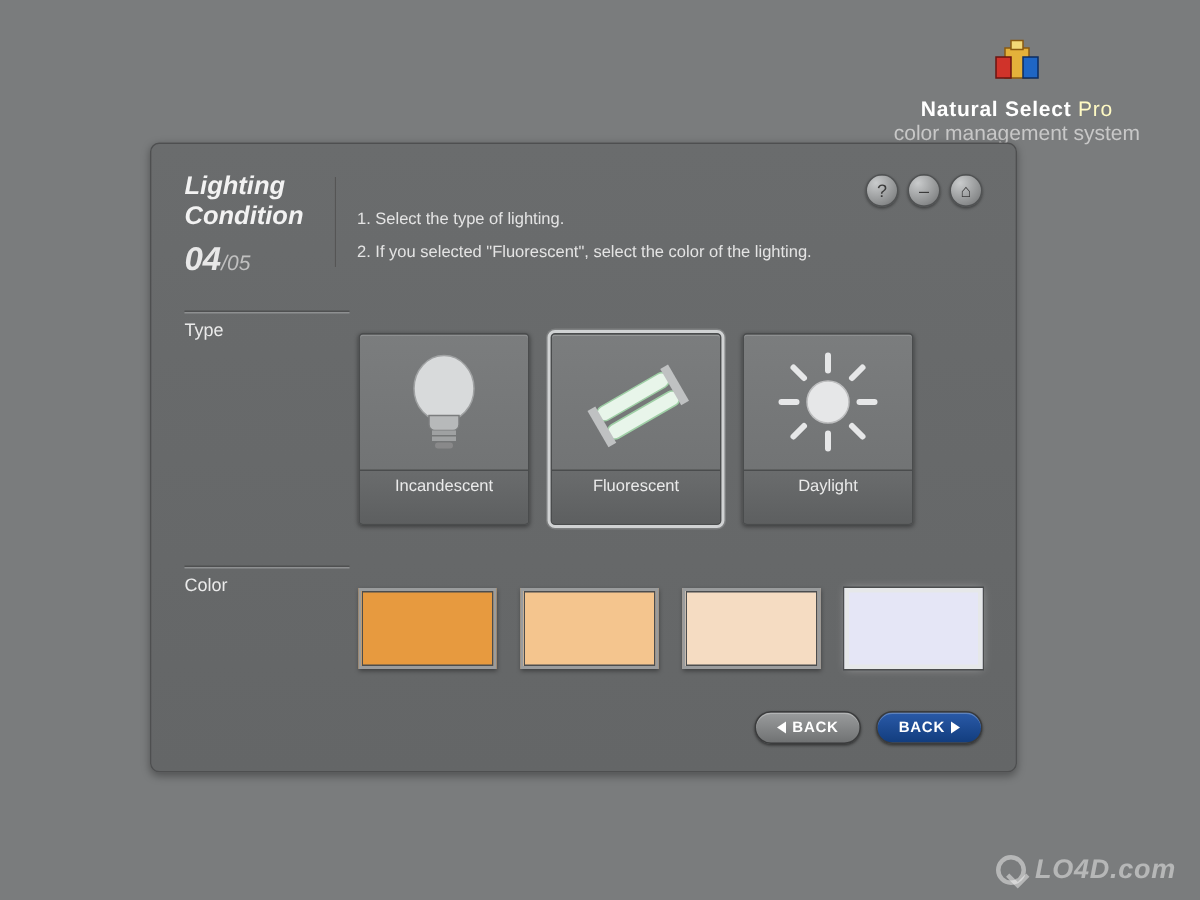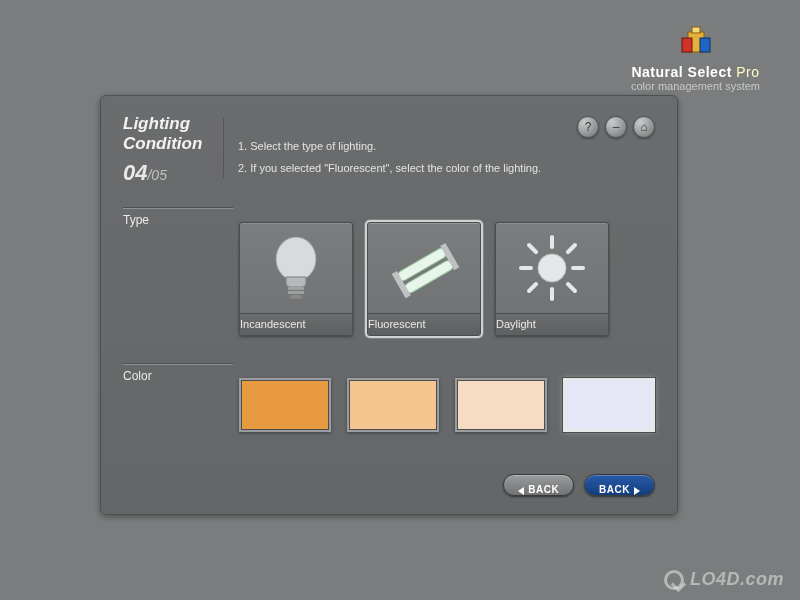--- a/index.html
+++ b/index.html
@@ -10,21 +10,21 @@
     position: relative;
     overflow: hidden;
   }
   .brand {
     position: absolute; top: 24px; right: 40px;
     text-align: center; color: #fff;
   }
   .brand-logo { width: 40px; height: 36px; margin: 0 auto 4px; }
   .brand-name { font-size: 14px; font-weight: bold; letter-spacing: .5px; }
   .brand-name .pro { font-weight: normal; color: #fef9c3; }
-  .brand-sub { font-size: 11px; color: #c8c8c8; margin-top: 0; }
+  .brand-sub { font-size: 14px; color: #c8c8c8; margin-top: 0; }
 
   .panel {
     position: absolute; left: 100px; top: 95px;
     width: 578px; height: 420px;
     background: linear-gradient(#6a6c6d,#646667);
     border: 1px solid #4e4f50;
     border-radius: 6px;
     box-shadow: 0 2px 6px rgba(0,0,0,.35);
     padding: 18px 22px 16px 22px;
   }
@@ -82,44 +82,44 @@
   .type-tile.selected {
     outline: 2px solid #d0d2d3;
     box-shadow: 0 0 0 3px rgba(255,255,255,.15), inset 0 1px 0 rgba(255,255,255,.2);
   }
   .tile-img {
     height: 90px; display:flex; align-items:center; justify-content:center;
   }
   .tile-label {
     border-top: 1px solid #4a4c4d;
     background: linear-gradient(#6a6c6d,#5d5f60);
-    text-align: left;
+    text-align: center;
     font-size: 11px; color: #eaeaea;
-    padding: 4px 0 5px;
+    padding: 4px 0 19px;
   }
 
   .colors { display: flex; gap: 16px; }
   .swatch {
     width: 92px; height: 54px;
     border: 2px solid #9a9c9d;
     box-shadow: inset 0 0 0 1px #4b4d4e, 0 1px 3px rgba(0,0,0,.4);
     cursor: pointer;
   }
   .swatch.selected {
     border: 3px solid #e6e8e9;
     box-shadow: 0 0 0 1px #4b4d4e, 0 0 6px rgba(255,255,255,.35);
   }
 
   .navrow { position: absolute; right: 22px; bottom: 18px; display: flex; gap: 10px; }
   .pillbtn {
     height: 22px; border-radius: 11px;
     padding: 0 14px;
     font-size: 10px; font-weight: bold; letter-spacing: .5px;
     color: #fff;
-    display: flex; align-items: flex-end; gap: 4px;
+    display: flex; align-items: center; gap: 4px;
     cursor: pointer;
     border: 1px solid #3a3b3c;
     box-shadow: inset 0 1px 0 rgba(255,255,255,.25), 0 1px 2px rgba(0,0,0,.5);
   }
   .pillbtn.back { background: linear-gradient(#9a9c9d,#707273); }
   .pillbtn.next { background: linear-gradient(#2a5aa8,#123d7e); }
   .tri { width:0;height:0; border-top:4px solid transparent; border-bottom:4px solid transparent;}
   .tri.l{ border-right:6px solid #fff;}
   .tri.r{ border-left:6px solid #fff;}
 

